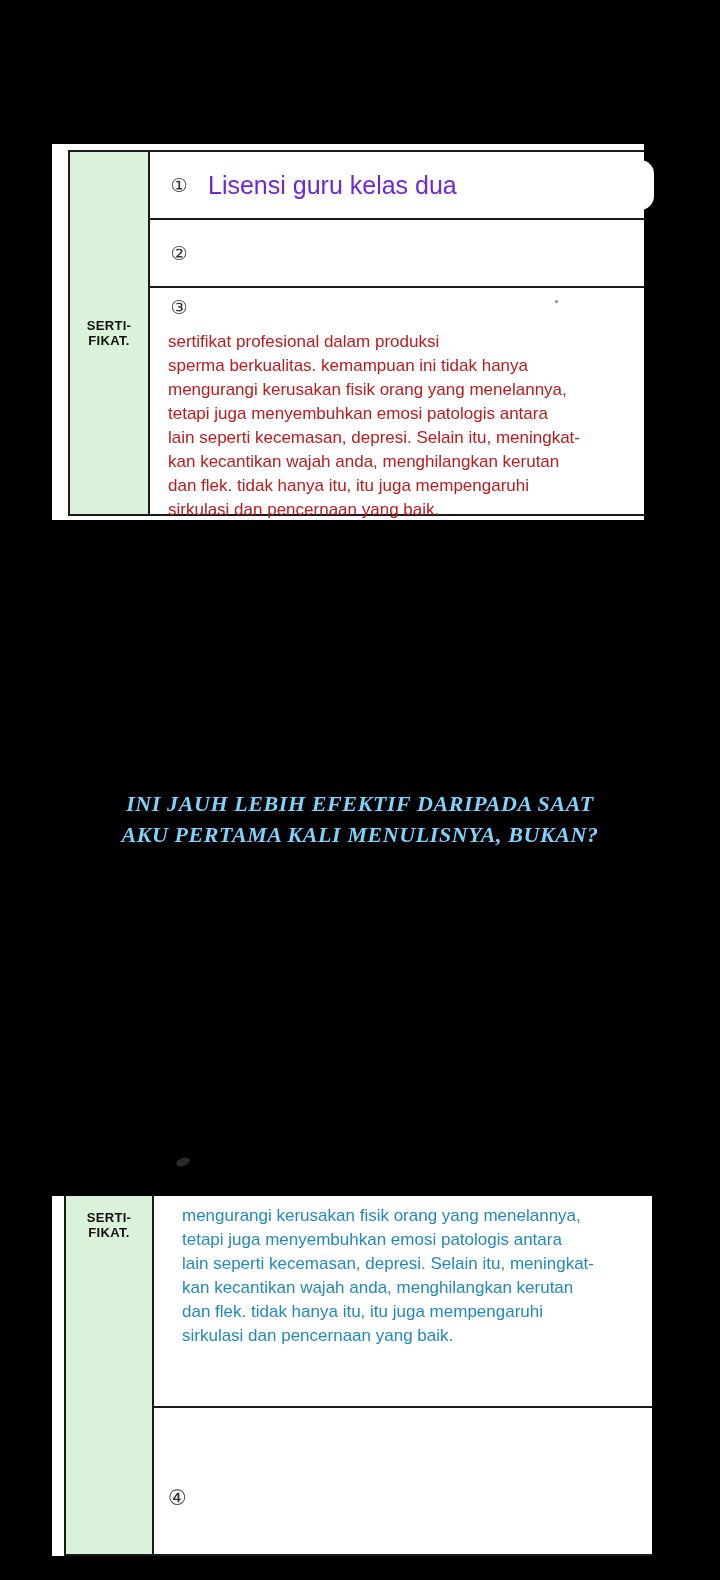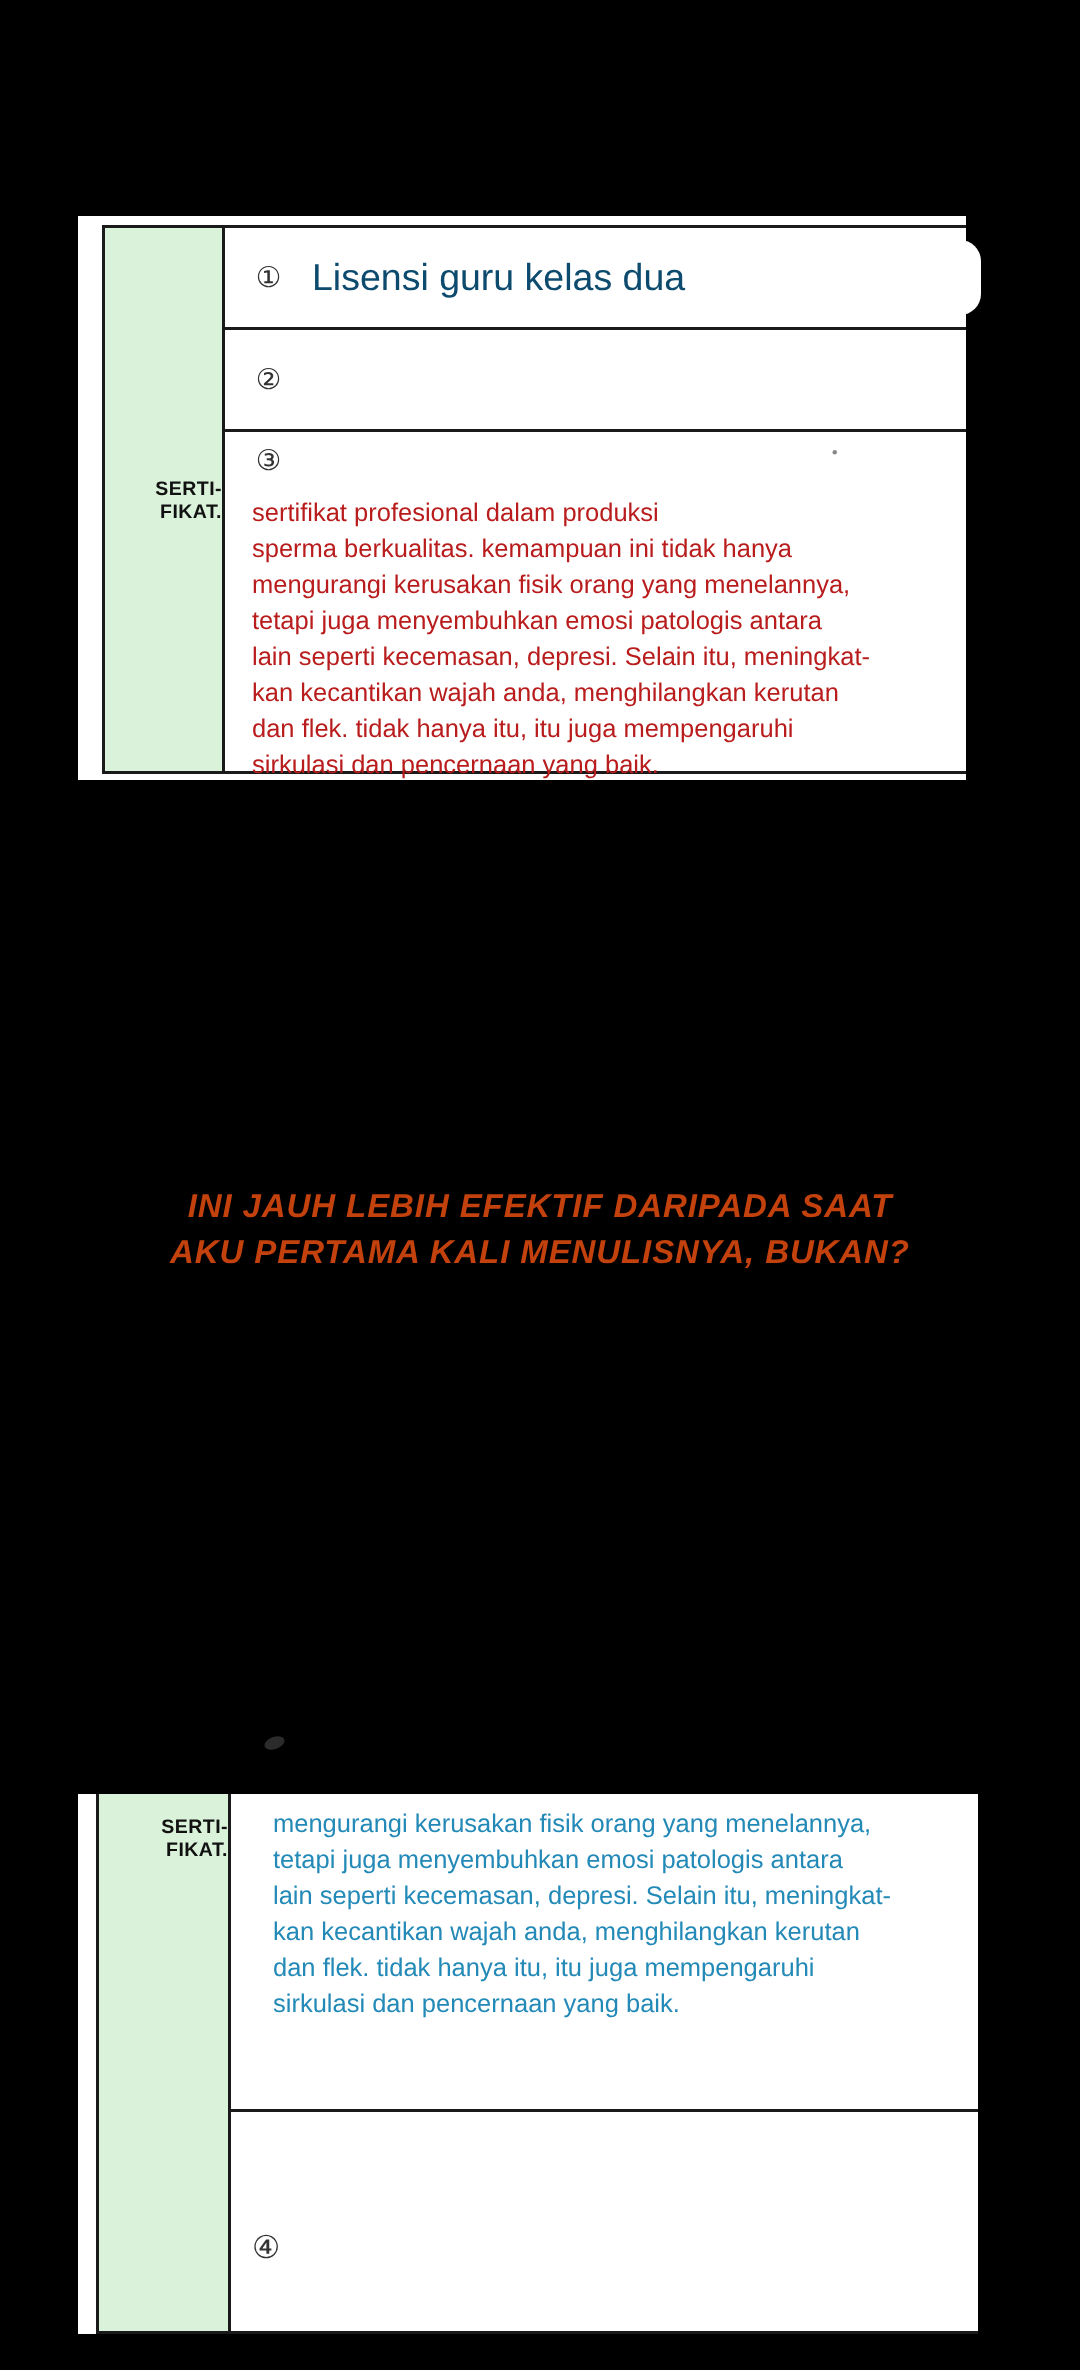--- a/index.html
+++ b/index.html
@@ -45,21 +45,21 @@
     align-items: center;
     justify-content: center;
     box-sizing: border-box;
   }
   .cert-label {
     font-family: "Liberation Sans", sans-serif;
     font-weight: bold;
     font-size: 13px;
     line-height: 15px;
     color: #111111;
-    text-align: right;
+    text-align: center;
     letter-spacing: 0.3px;
   }
   .rows-col {
     flex: 1;
     display: flex;
     flex-direction: column;
   }
   .row {
     border-bottom: 2px solid #1a1a1a;
     box-sizing: border-box;
@@ -75,21 +75,21 @@
   .num {
     width: 58px;
     min-width: 58px;
     text-align: center;
     font-size: 19px;
     color: #333333;
     font-family: "DejaVu Sans", sans-serif;
   }
   .row-text {
     font-size: 25px;
-    color: #0c4a6e;
+    color: #6d28d9;
     font-family: "Liberation Sans", sans-serif;
   }
   .row-3 .num {
     padding-top: 8px;
   }
   .blue-block {
     padding: 4px 10px 0 0;
     font-size: 17px;
     line-height: 24px;
     color: #b91c1c;
@@ -123,22 +123,22 @@
     border-radius: 0 14px 14px 0;
   }
 
   
   .caption {
     position: absolute;
     left: 0;
     top: 788px;
     width: 720px;
     text-align: center;
-    color: #c2410c;
-    font-family: Liberation Sans, sans-serif;
+    color: #7dd3fc;
+    font-family: Liberation Serif, serif;
     font-weight: bold;
     font-style: italic;
     font-size: 22px;
     line-height: 31px;
     letter-spacing: 0.6px;
     white-space: pre-line;
   }
 
   
   .smudge {

